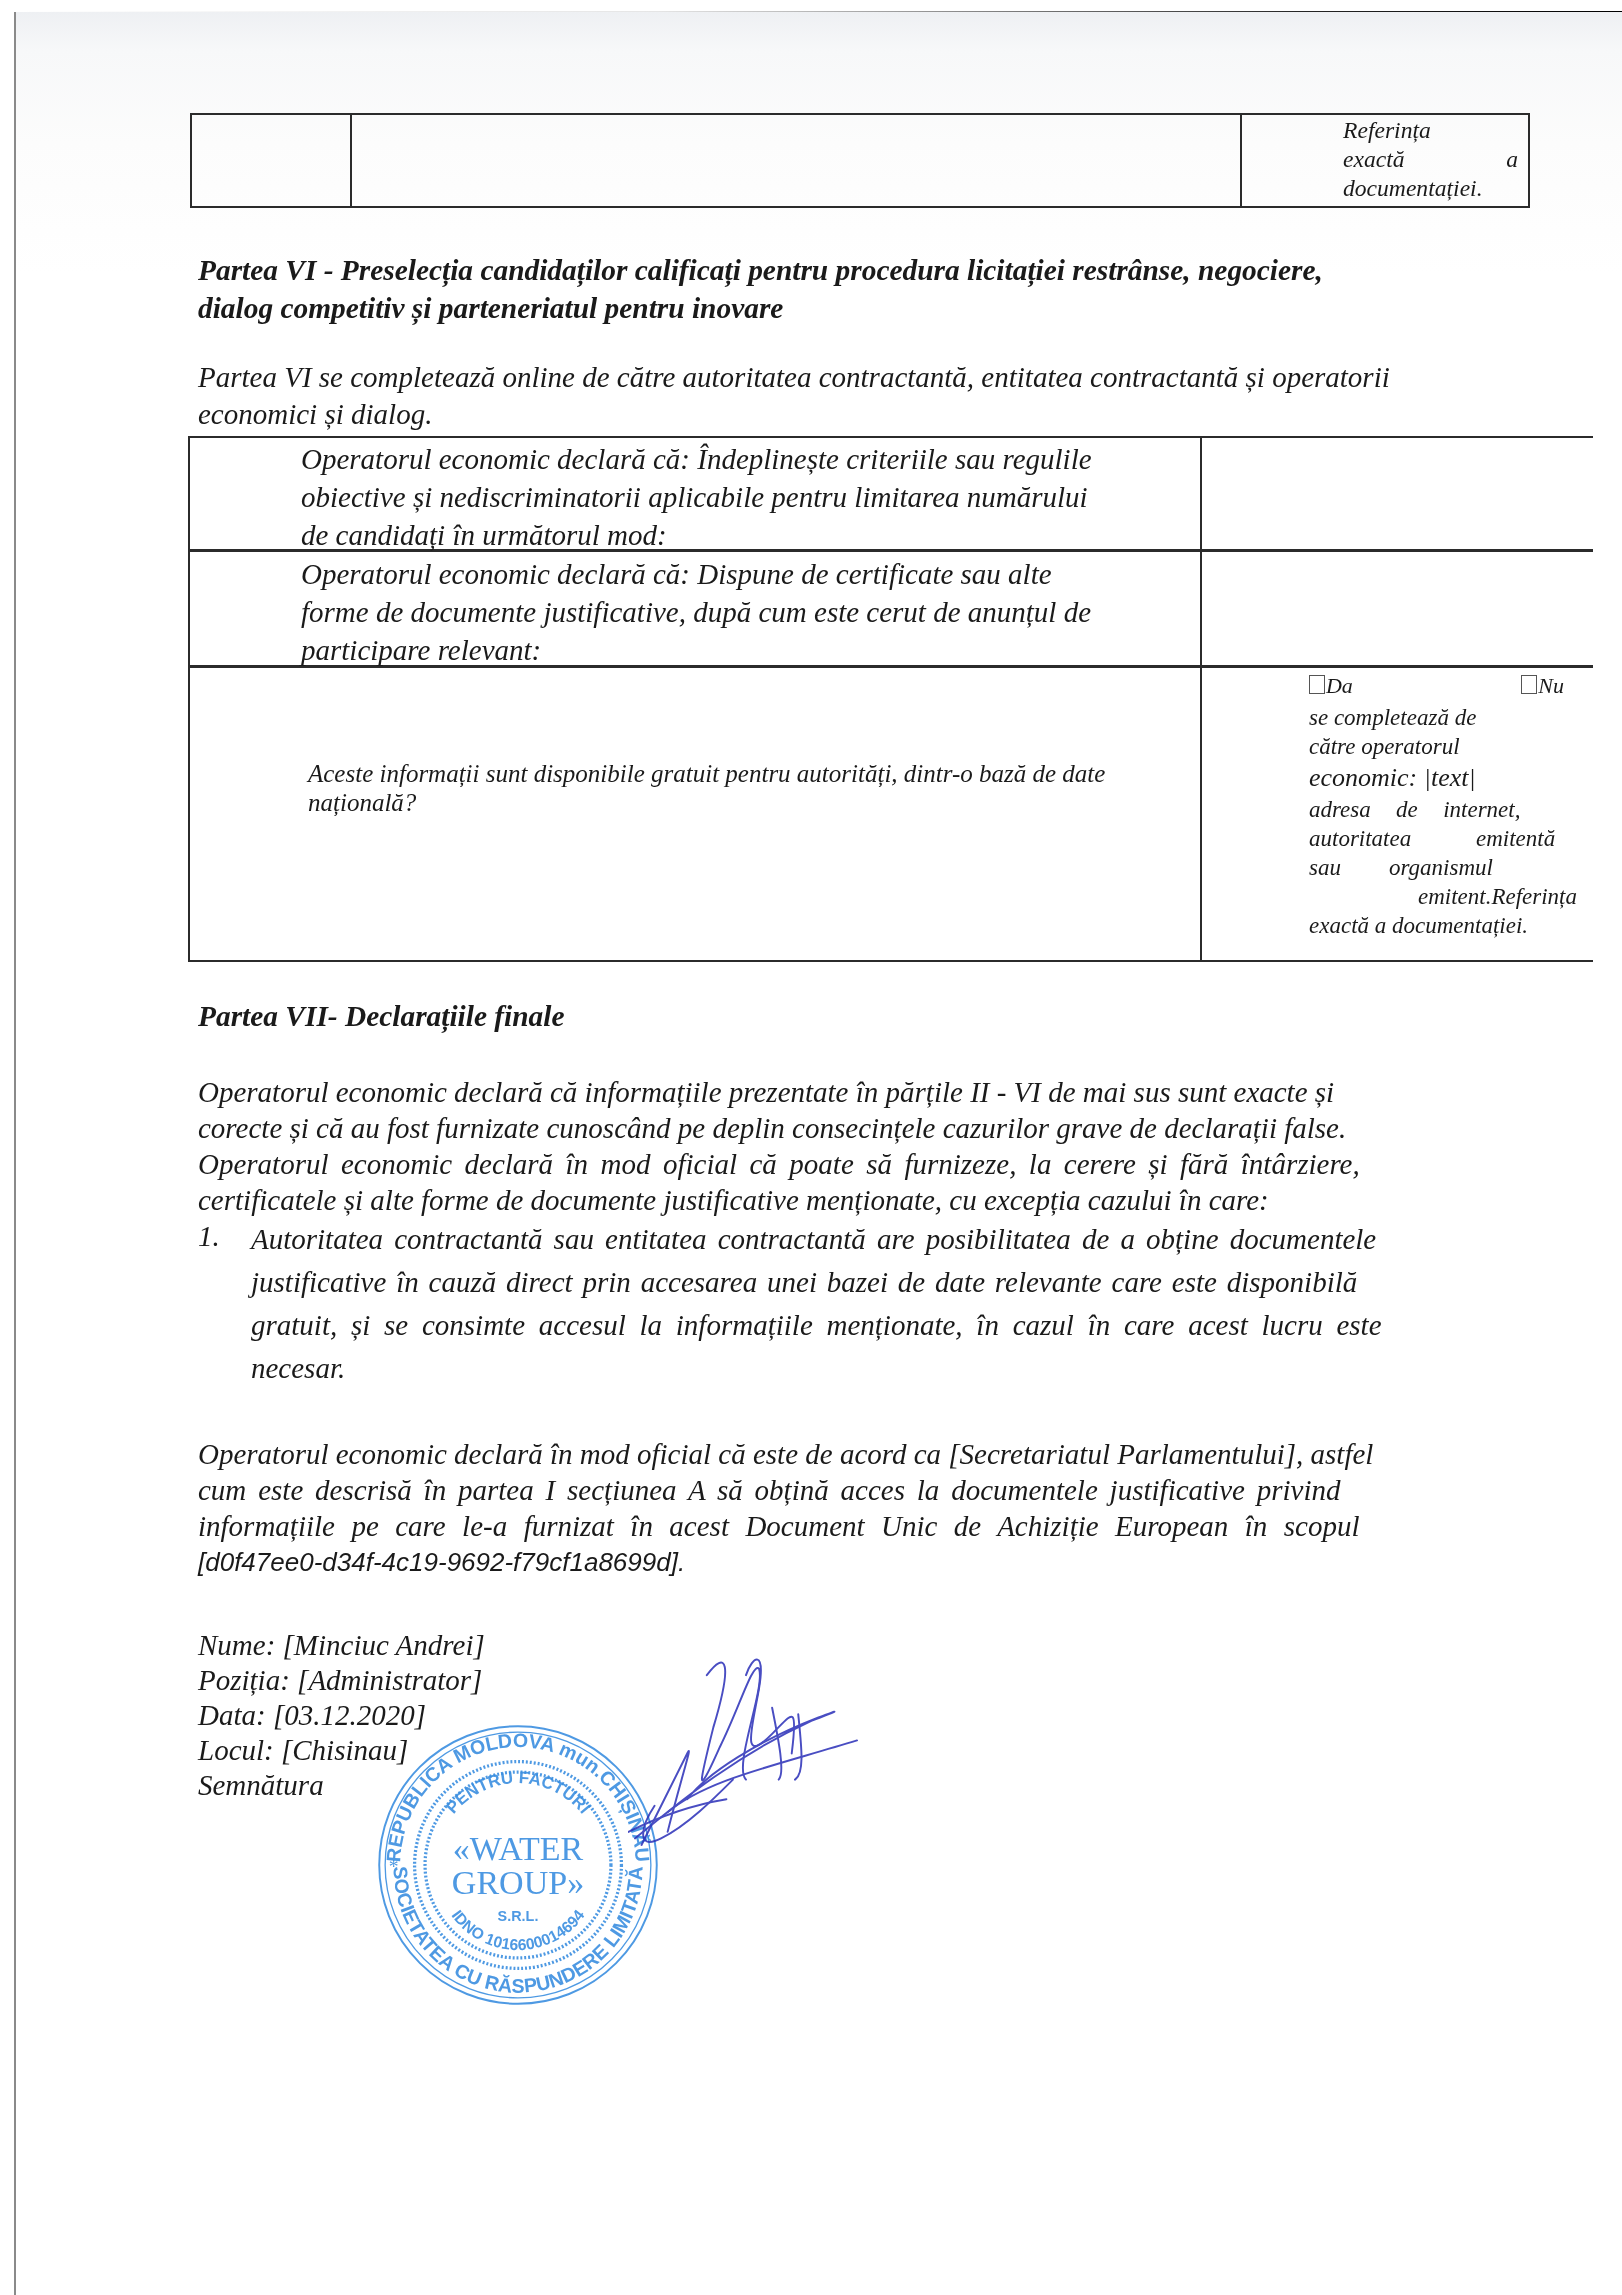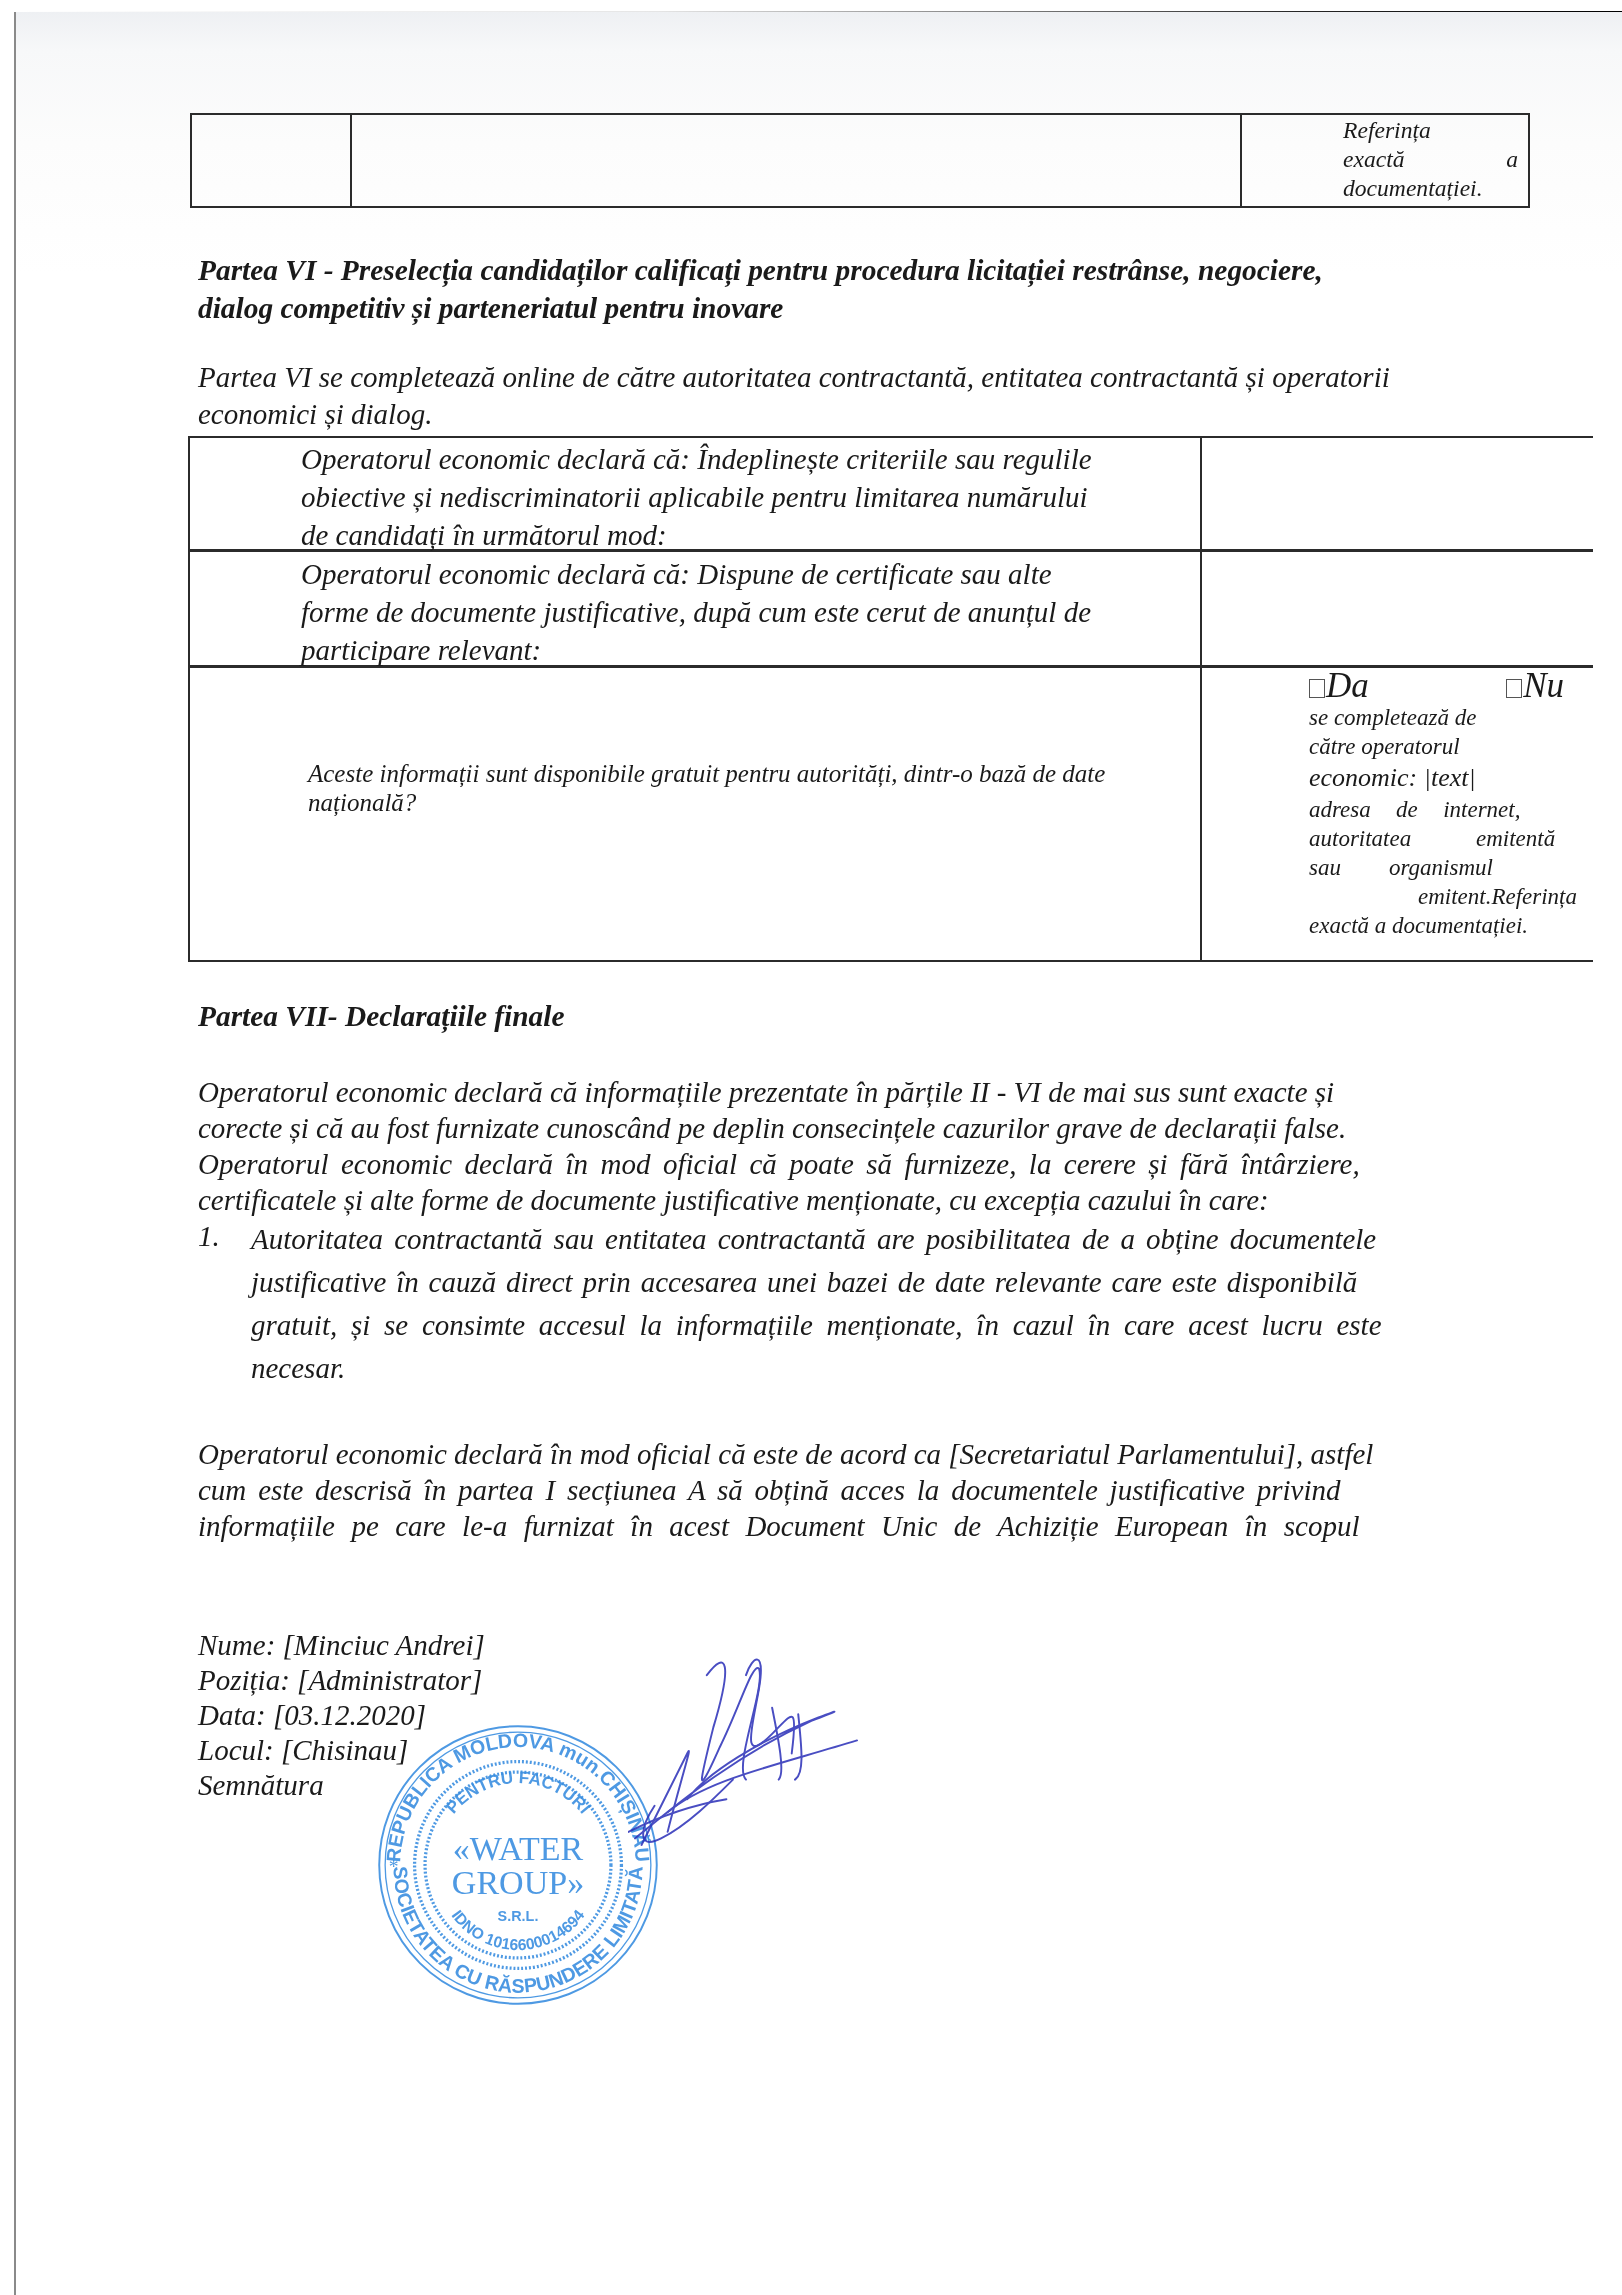--- a/index.html
+++ b/index.html
@@ -34,21 +34,21 @@
   .tbl6 {
     position: absolute; left: 188px; top: 436px; width: 1405px; height: 526px;
     border-top: 2.6px solid #2b2b2b; border-bottom: 2px solid #2b2b2b; border-left: 2px solid #2b2b2b;
     box-sizing: border-box;
   }
   .tbl6 .hline { position: absolute; left: 0; right: 0; height: 2.6px; background: #2b2b2b; }
   .tbl6 .vline { position: absolute; top: 0; bottom: 0; left: 1010px; width: 2px; background: #2b2b2b; }
 
   .cell-text { font-size: 29px; line-height: 38px; text-align: justify; text-align-last: left; }
   .right-cell { font-size: 23px; line-height: 29px; text-align: justify; text-align-last: left; width: 268px; }
-  .right-cell .big { font-size: 35px; line-height: 34px; }
+  .right-cell .big { font-size: 22px; line-height: 34px; }
   .chk {
     display: inline-block; width: 15.7px; height: 19.6px; border: 1.3px solid #555;
     vertical-align: -1.3px; margin-right: 1.3px; box-sizing: border-box;
   }
   .italic { font-style: italic; font-size: 25px; line-height: 29px; }
   .stamp { position: absolute; left: 374px; top: 1721px; width: 288px; height: 288px; }
   .signature { position: absolute; left: 628px; top: 1649px; width: 236px; height: 209px; }
 </style>
 </head>
 <body>
@@ -142,20 +142,21 @@
   <div style="word-spacing:3.9px;">Autoritatea contractantă sau entitatea contractantă are posibilitatea de a obține documentele</div>
   <div style="word-spacing:2.6px;">justificative în cauză direct prin accesarea unei bazei de date relevante care este disponibilă</div>
   <div style="word-spacing:6.5px;">gratuit, și se consimte accesul la informațiile menționate, în cazul în care acest lucru este</div>
   <div>necesar.</div>
 </div>
 
 <div class="abs txt" style="left:198px; top:1436px; width:1385px; line-height:36px;">
   <div>Operatorul economic declară în mod oficial că este de acord ca [Secretariatul Parlamentului], astfel</div>
   <div style="word-spacing:4.6px;">cum este descrisă în partea I secțiunea A să obțină acces la documentele justificative privind</div>
   <div style="word-spacing:9.2px;">informațiile pe care le-a furnizat în acest Document Unic de Achiziție European în scopul</div>
+  <div style="font-family:'Liberation Sans', sans-serif; font-size:26px;">[d0f47ee0-d34f-4c19-9692-f79cf1a8699d].</div>
 </div>
 
 <div class="abs txt" style="left:198px; top:1628px; line-height:35px;">
   <div><span>Nume:</span> <span>[Minciuc Andrei]</span></div>
   <div><span>Poziția:</span> <span>[Administrator]</span></div>
   <div><span>Data:</span> <span>[03.12.2020]</span></div>
   <div><span>Locul:</span> <span>[Chisinau]</span></div>
   <div>Semnătura</div>
 </div>
 

